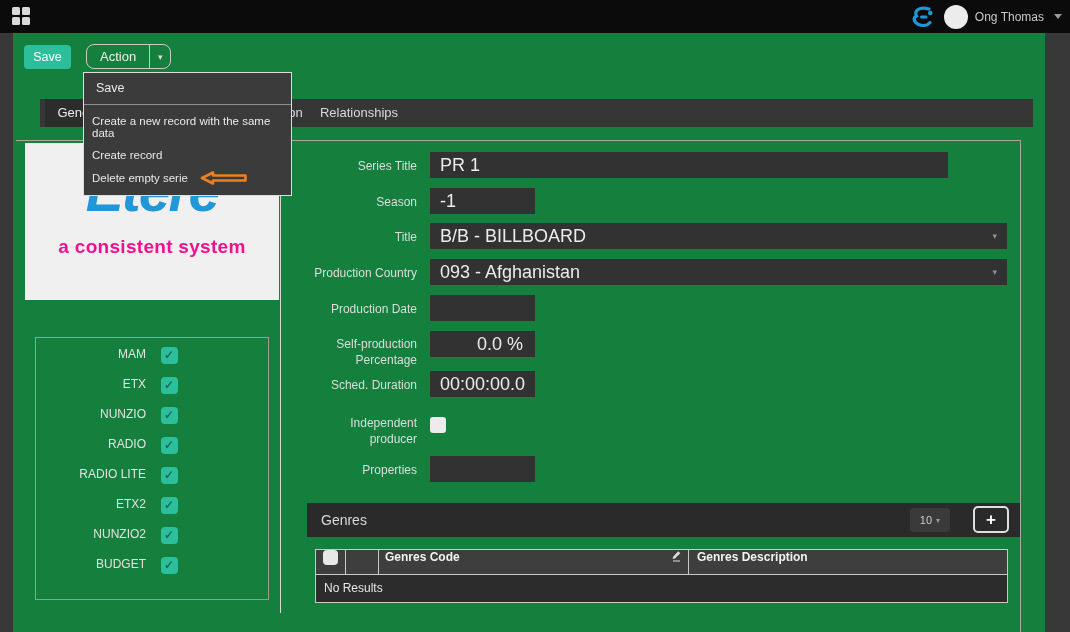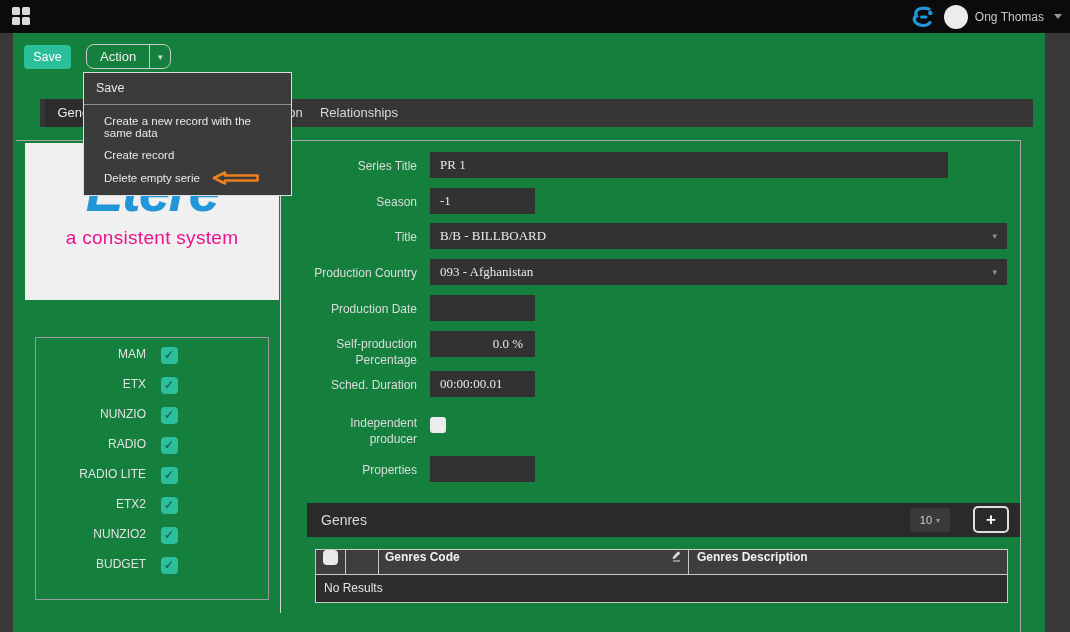--- a/index.html
+++ b/index.html
@@ -46,33 +46,33 @@
   
   .panel-top{position:absolute;left:3px;top:107px;width:1005px;border-top:1px solid #a6a6a6}
   .panel-right{position:absolute;left:1007px;top:107px;height:492px;border-left:1px solid #a6a6a6}
   .vdivider{position:absolute;left:267px;top:108px;height:472px;border-left:1px solid #d6d6d6}
 
   
   .logo-box{position:absolute;left:12px;top:110px;width:254px;height:157px;background:#f0f0f0;
     display:flex;flex-direction:column;align-items:center}
   .logo-title{margin-top:20px;font-size:57px;font-weight:bold;font-style:italic;color:var(--blue);
     letter-spacing:-2px;line-height:1}
-  .logo-tagline{margin-top:7px;font-size:19px;font-weight:normal;color:var(--pink);letter-spacing:.3px}
+  .logo-tagline{margin-top:16px;font-size:19px;font-weight:bold;color:var(--pink);letter-spacing:.3px}
 
   
   .modules{position:absolute;left:22px;top:304px;width:234px;height:263px;border:1px solid #9b9b9b;padding-top:9px}
   .mrow{height:30px;display:flex;}
   .mlabel{width:110px;text-align:right;font-size:12px;color:#e2e2e2}
   .mcheck{width:17px;height:17px;margin-left:15px;background:var(--accent);border-radius:4px;position:relative;cursor:pointer}
   .mcheck::after{content:"✓";position:absolute;left:3px;top:1px;font-size:12px;color:rgba(0,0,0,.45);font-weight:bold}
 
   
   .flabel{position:absolute;left:287px;width:117px;text-align:right;font-size:12px;color:#dcdcdc;line-height:16px}
   .finput{position:absolute;left:417px;height:26px;background:#323232;border:none;color:#ebebeb;
-    font-size:13px;font-family:Liberation Serif, serif;padding:0 10px}
+    font-size:18px;font-family:Liberation Sans, sans-serif;padding:0 10px}
   input.finput{outline:none}
   .w-wide{width:518px}.w-small{width:105px}.w-full{width:577px}
   .ta-right{text-align:right;padding-right:12px}
   .sel{display:flex;align-items:center;justify-content:space-between;cursor:pointer;line-height:26px}
   .sel::after{content:"▾";color:#8f8f8f;font-size:9px}
   .fcheck{position:absolute;left:417px;width:16px;height:16px;background:#ececec;border-radius:3px;cursor:pointer}
 
   
   .genres-bar{position:absolute;left:294px;top:470px;width:713px;height:34px;background:#2a2a2a}
   .genres-title{position:absolute;left:14px;line-height:34px;font-size:14px;color:#dadada}
@@ -90,21 +90,21 @@
   .gc3{flex:1;padding:0 6px;justify-content:space-between;cursor:pointer}
   .gc4{width:318px;padding-left:8px;border-right:none;cursor:pointer}
   .gh-label{font-size:12px;font-weight:bold;color:#f2f2f2}
   .gcheck{width:15px;height:15px;background:#e8e8e8;border-radius:4px;cursor:pointer}
   .gbody{height:28px;background:#2c2c2c;border:1px solid #c9c9c9;border-top:none;line-height:26px;
     padding-left:8px;font-size:12px;color:#e6e6e6}
 
   
   .menu{position:absolute;left:70px;top:39px;width:209px;background:#3b3b3b;border:1px solid #dcdcdc;
     z-index:20;padding-bottom:5px}
-  .menu-item{padding:5px 20px;font-size:11.5px;color:#e8e8e8;cursor:pointer;display:flex;align-items:center}
+  .menu-item{padding:5px 8px;font-size:11.5px;color:#e8e8e8;cursor:pointer;display:flex;align-items:center}
   .menu-item.big{font-size:12.5px;padding:8px 12px 7px}
   .menu-sep{border-top:1px solid #8f8f8f;margin:2px 0 5px}
   .arrow-annotation{margin-left:12px}
   .arrow-annotation path{stroke:var(--orange)}
   .pencil{margin-left:4px;flex:none}
 </style>
 </head>
 <body style="--accent: #2cbf9b; --orange: #ee7f1d; --blue: #2196d8; --pink: #f01090;">
 
 <div class="topbar">

